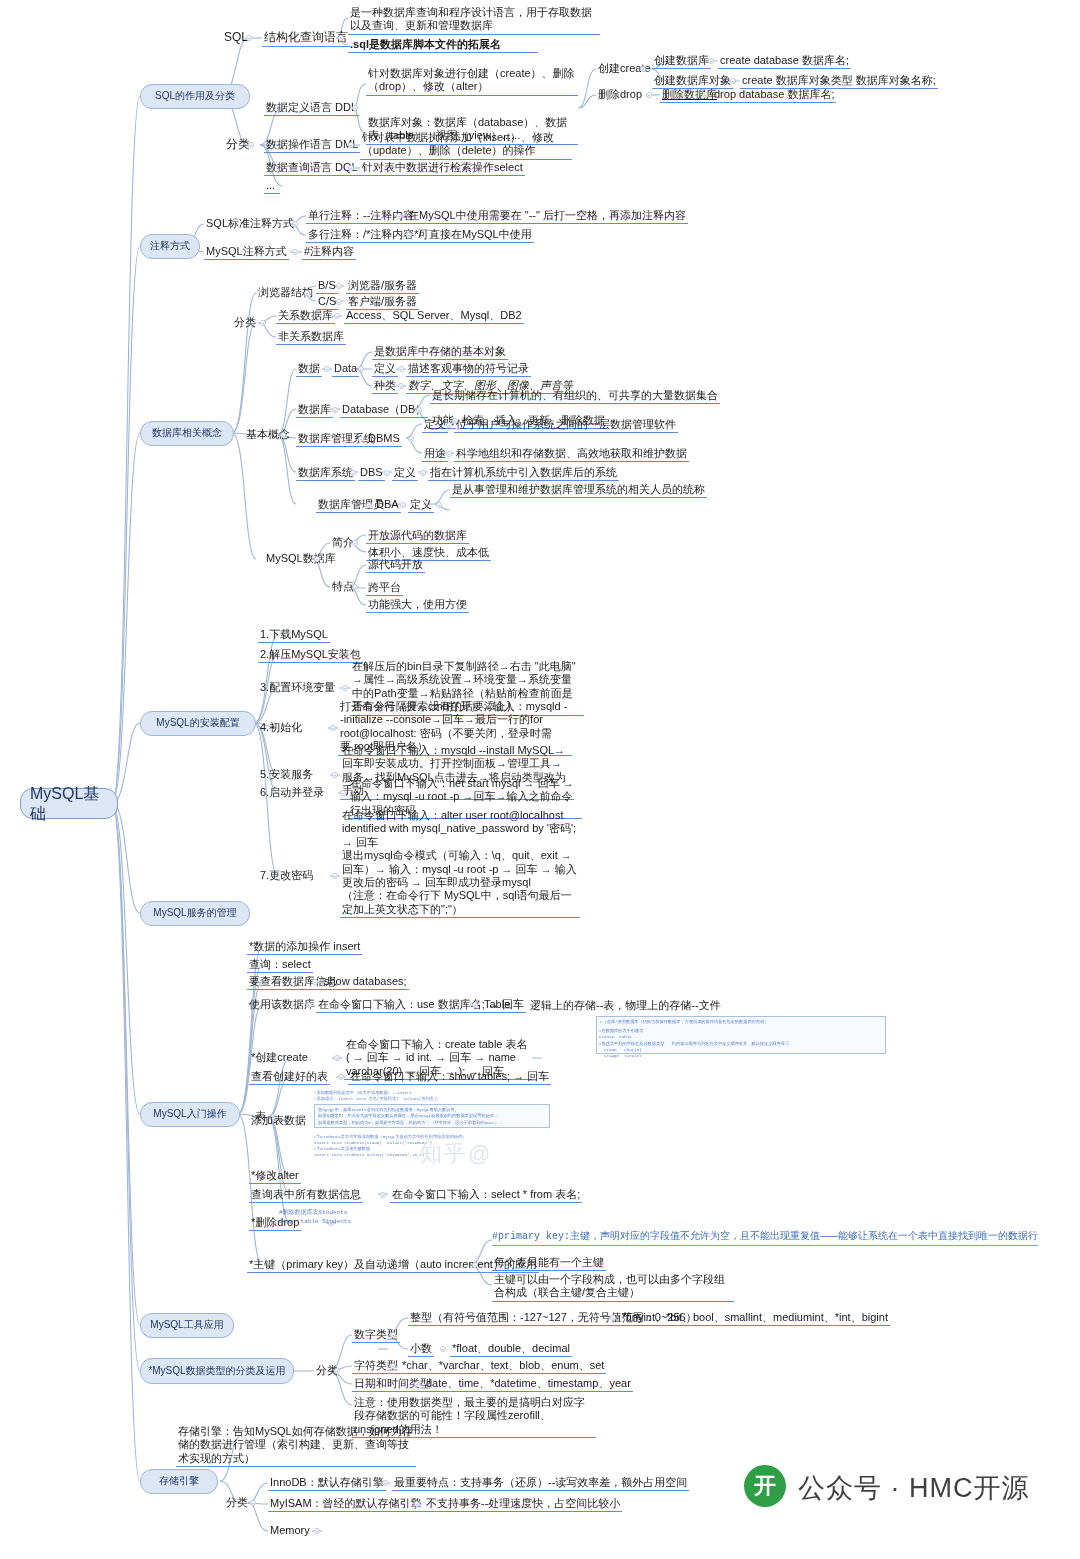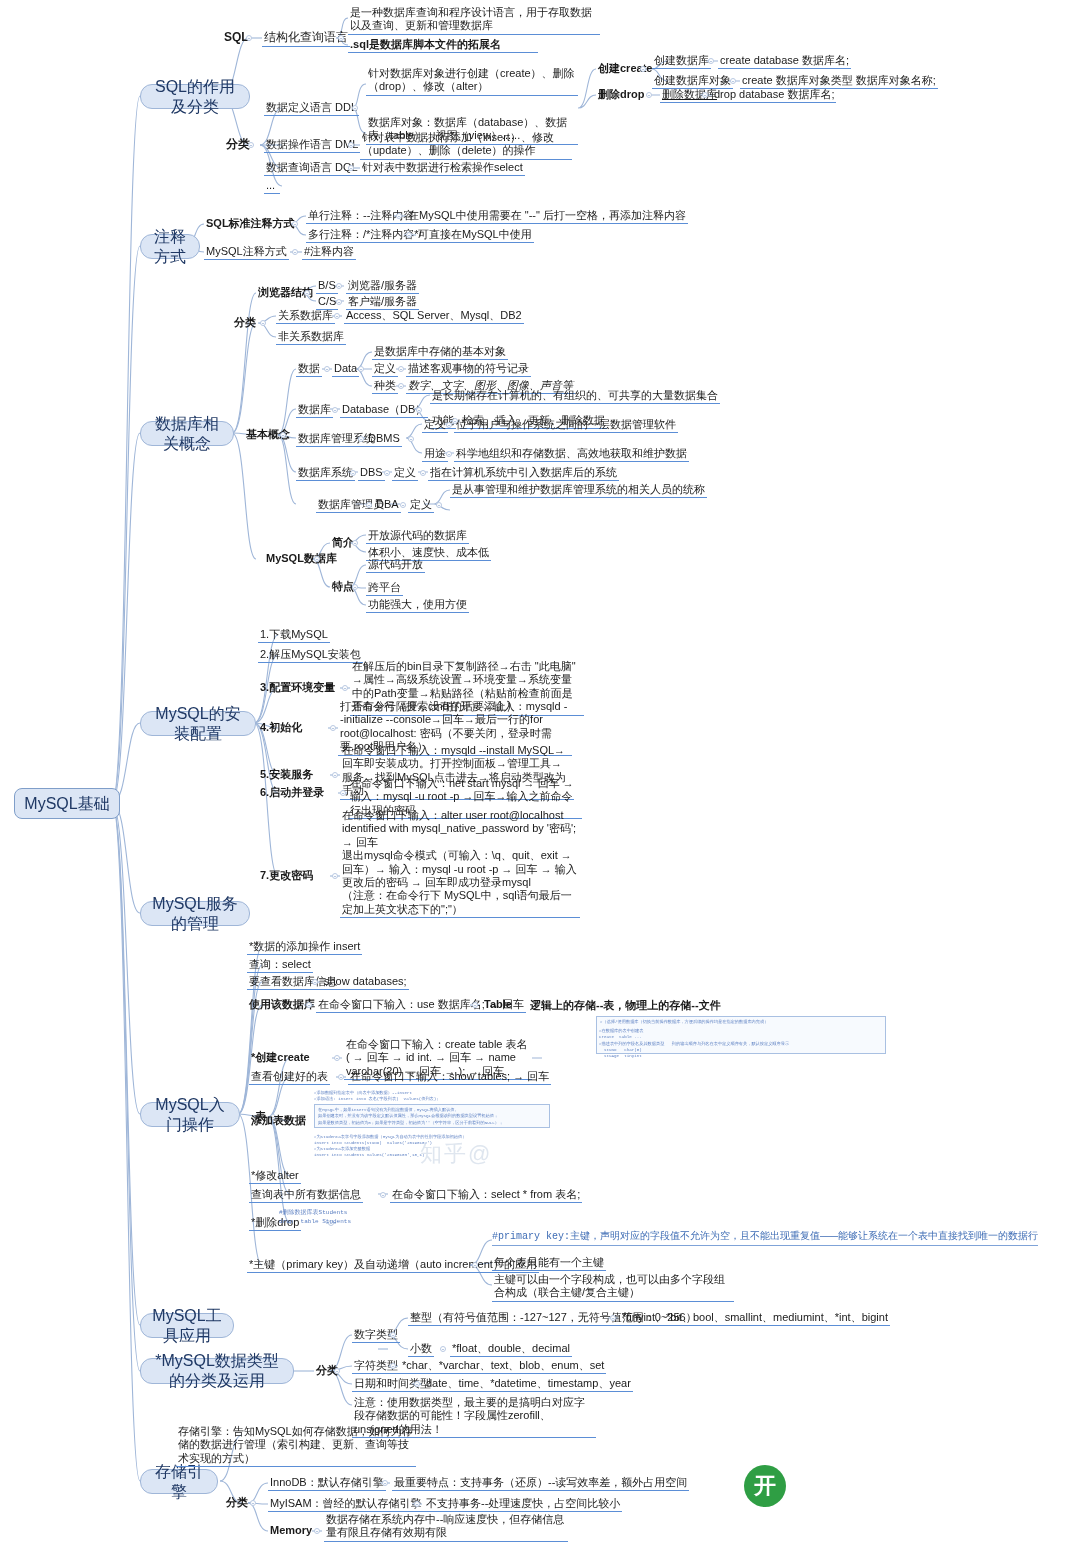--- a/index.html
+++ b/index.html
@@ -19,24 +19,24 @@
     color:#1f3864;text-align:center;display:flex;align-items:center;justify-content:center;
     padding:3px 7px;
   }
   .rootnode{
     background:#dce6f5;border:1px solid #7f9ec9;border-radius:8px;
     color:#1f3864;font-size:16px;display:flex;align-items:center;justify-content:center;
     padding:5px 9px;
   }
   
   .u{border-bottom:1.4px solid #5b8ed6;padding:0 2px 1px 2px;}
-  .plain{padding:0 2px 1px 2px;font-weight:bold;}
+  .plain{padding:0 2px 1px 2px;}
   .t11{font-size:11px;}
   .t12{font-size:12px;}
-  .t13{font-size:16px;border-radius:12px;}
+  .t13{font-size:10px;border-radius:12px;}
 
   
   .codeblock{
     position:absolute;color:#5b7fc2;font-size:4.2px;line-height:1.45;
     font-family:"Liberation Mono","DejaVu Sans Mono",monospace;
     white-space:pre;overflow:hidden;
   }
   .codebox{
     position:absolute;border:1px solid #a9c0e2;background:#f7fafe;
     color:#5b7fc2;font-size:4.2px;line-height:1.5;
@@ -200,21 +200,21 @@
       <path d="M220 1481 C 232 1481, 230 1503, 242 1503"></path>
       <path d="M248 1503 C 258 1503, 256 1483, 268 1483"></path>
       <path d="M248 1503 C 258 1503, 256 1504, 268 1504"></path>
       <path d="M248 1503 C 258 1503, 256 1531, 268 1531"></path>
       <path d="M380 1483 L 390 1483"></path>
       <path d="M412 1504 L 422 1504"></path>
       <path d="M312 1531 L 322 1531"></path>
     </g>
   </svg>
 
-  <div class="node rootnode" style="left:14px;top:788px;width:106px;height:31px;">MySQL基础</div>
+  <div class="node rootnode" style="left:20px;top:788px;width:98px;height:31px;border-radius:13px;">MySQL基础</div>
 
   <div class="node boxnode t13" style="left:140px;top:84px;width:110px;height:25px;">SQL的作用及分类</div>
   <div class="node boxnode t13" style="left:140px;top:234px;width:60px;height:25px;">注释方式</div>
   <div class="node boxnode t13" style="left:140px;top:421px;width:94px;height:25px;">数据库相关概念</div>
   <div class="node boxnode t13" style="left:140px;top:711px;width:116px;height:25px;">MySQL的安装配置</div>
   <div class="node boxnode t13" style="left:140px;top:901px;width:110px;height:25px;">MySQL服务的管理</div>
   <div class="node boxnode t13" style="left:140px;top:1102px;width:100px;height:25px;">MySQL入门操作</div>
   <div class="node boxnode t13" style="left:140px;top:1313px;width:94px;height:25px;">MySQL工具应用</div>
   <div class="node boxnode t13" style="left:140px;top:1358px;width:154px;height:26px;">*MySQL数据类型的分类及运用</div>
   <div class="node boxnode t13" style="left:140px;top:1469px;width:78px;height:25px;">存储引擎</div>
@@ -447,19 +447,19 @@
   <div class="node t11 plain" style="left:224px;top:1496px;">分类</div>
   <div class="dot" style="left:250px;top:1500px;"></div>
   <div class="node t11 u" style="left:268px;top:1476px;">InnoDB：默认存储引擎</div>
   <div class="dot" style="left:382px;top:1480px;"></div>
   <div class="node t11 u" style="left:392px;top:1476px;">最重要特点：支持事务（还原）--读写效率差，额外占用空间</div>
   <div class="node t11 u" style="left:268px;top:1497px;">MyISAM：曾经的默认存储引擎</div>
   <div class="dot" style="left:414px;top:1501px;"></div>
   <div class="node t11 u" style="left:424px;top:1497px;">不支持事务--处理速度快，占空间比较小</div>
   <div class="node t11 plain" style="left:268px;top:1524px;">Memory</div>
   <div class="dot" style="left:314px;top:1528px;"></div>
-  <div class="node t11 u" style="left:324px;top:1513px;width:244px;">数据存储在系统内存中--响应速度快，但存储信息量有限且存储有效期有限</div>
 
   <div class="wm-logo" style="left:744px;top:1465px;">
     <span>开</span>
   </div>
+  <div class="wm" style="left:798px;top:1470px;">公众号 · HMC开源</div>
 
 </div>
 
 </body></html>

